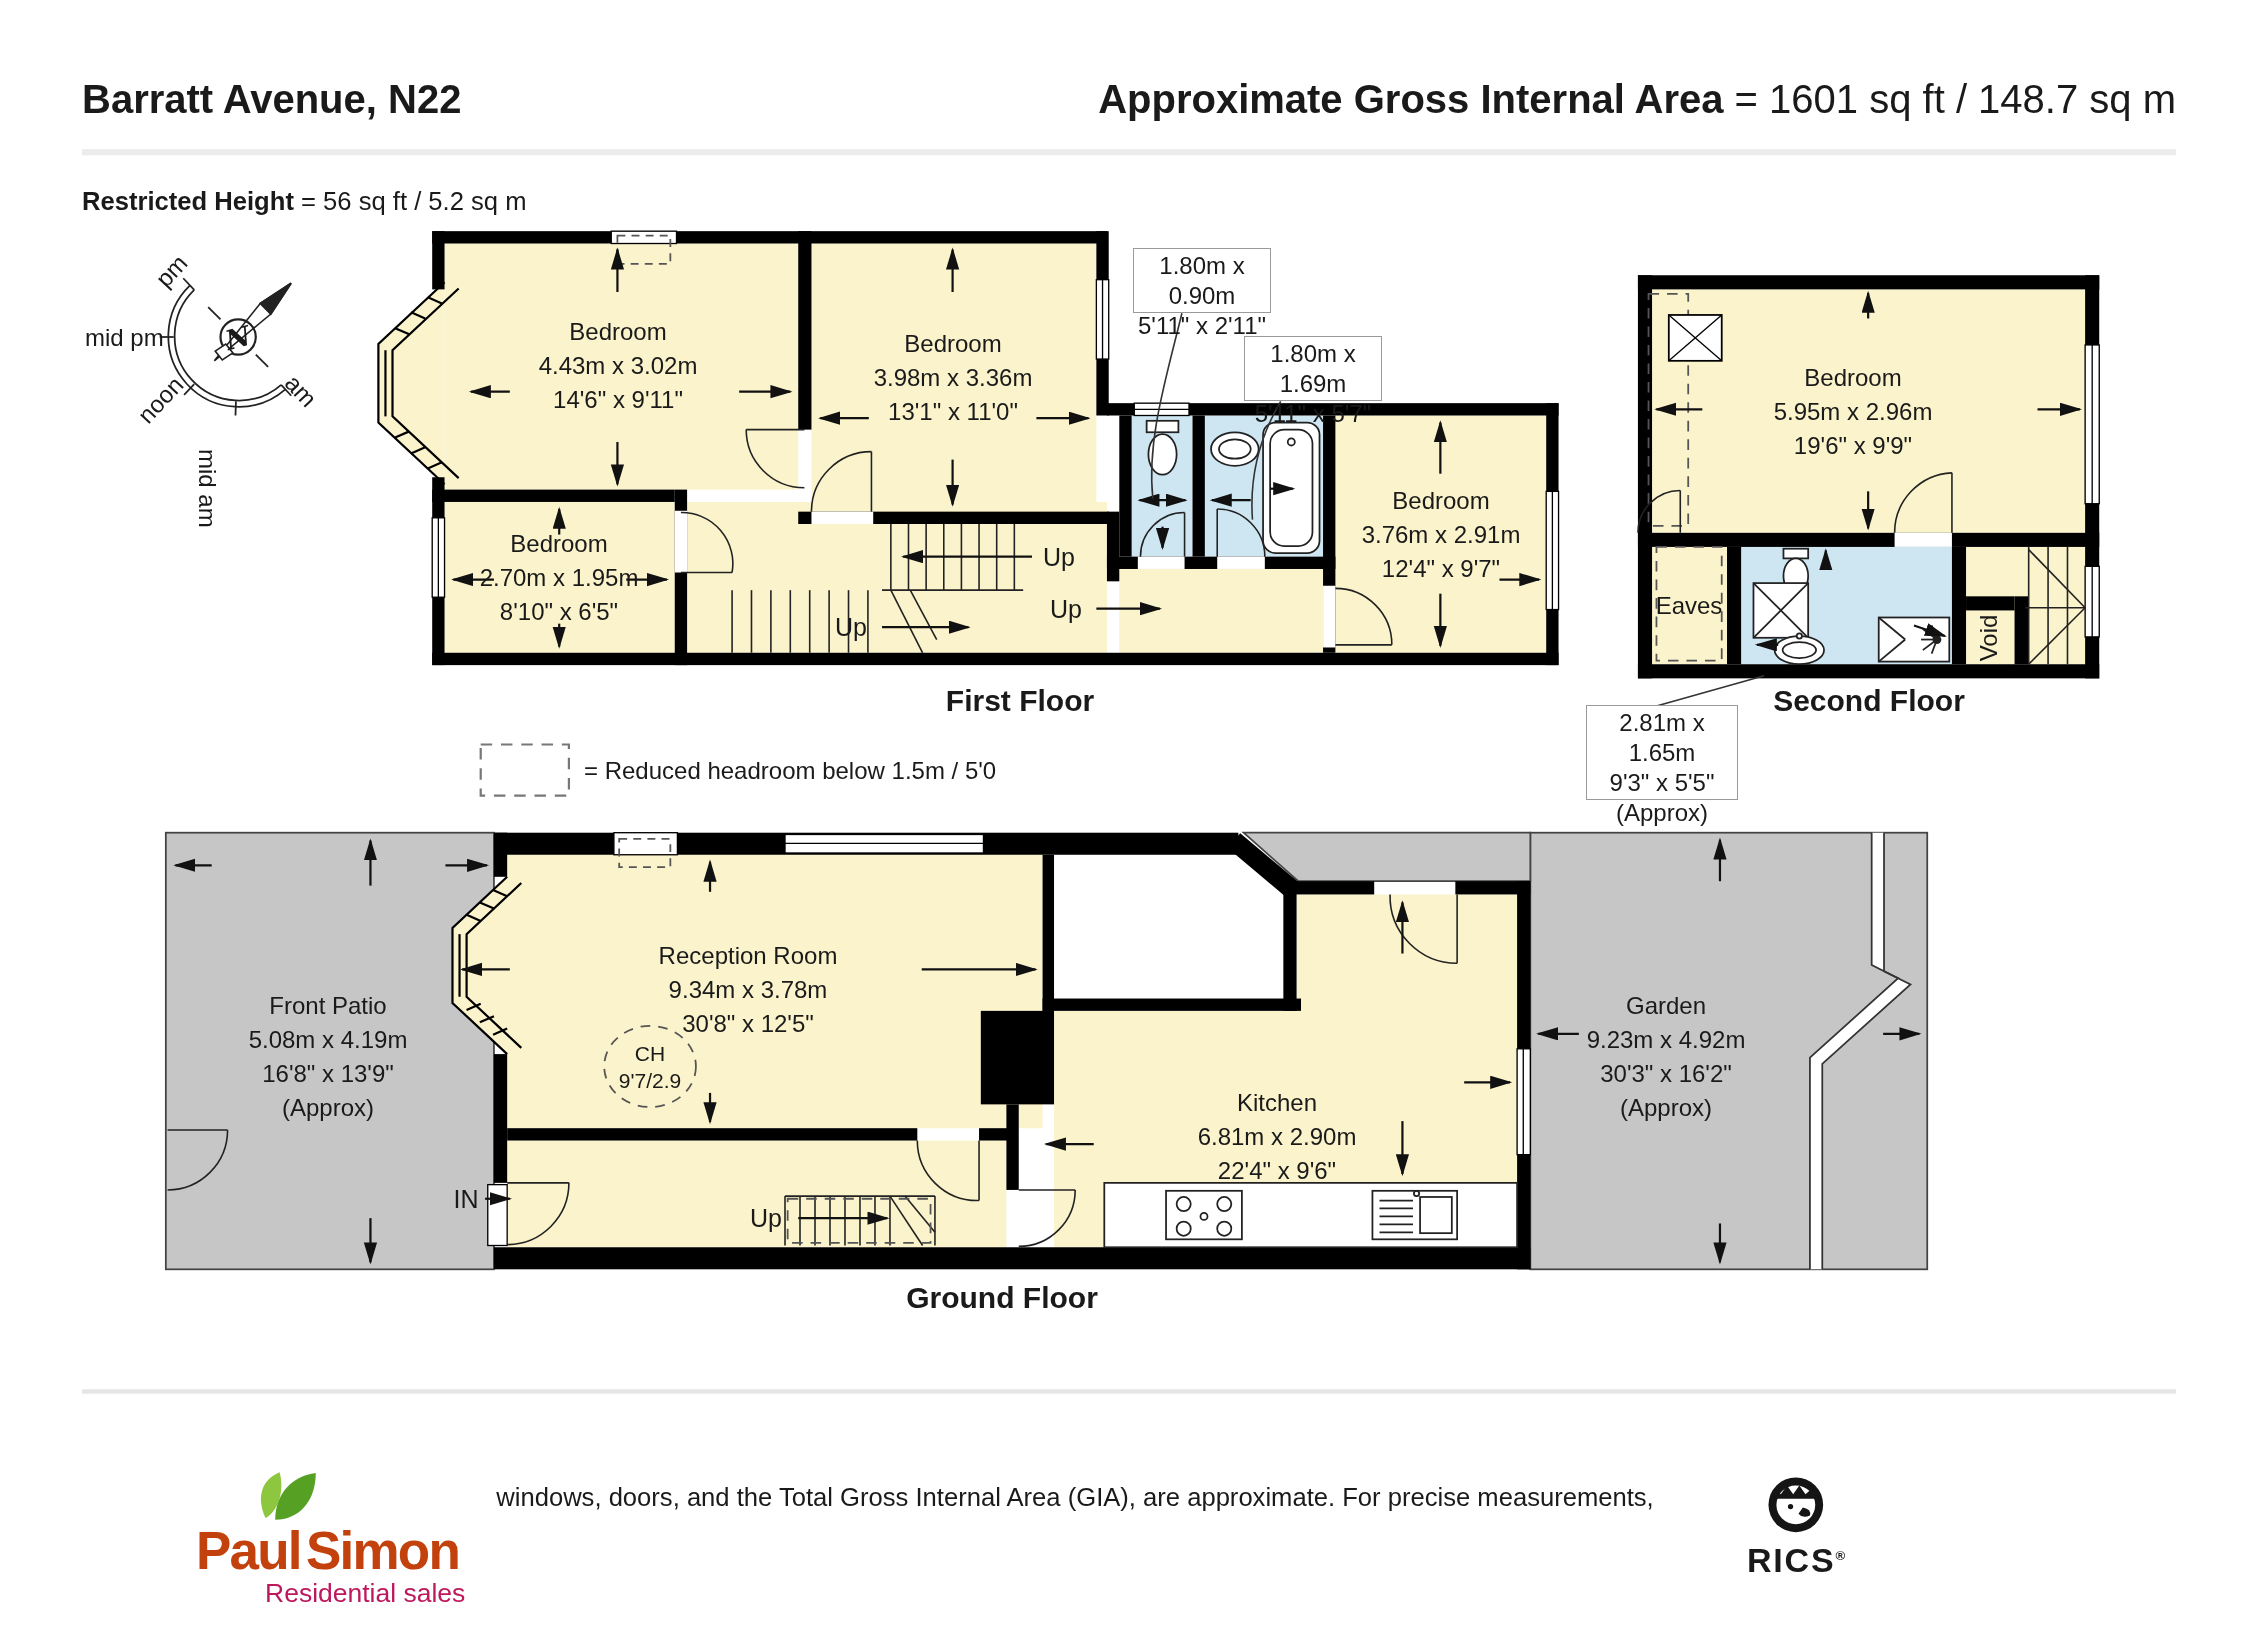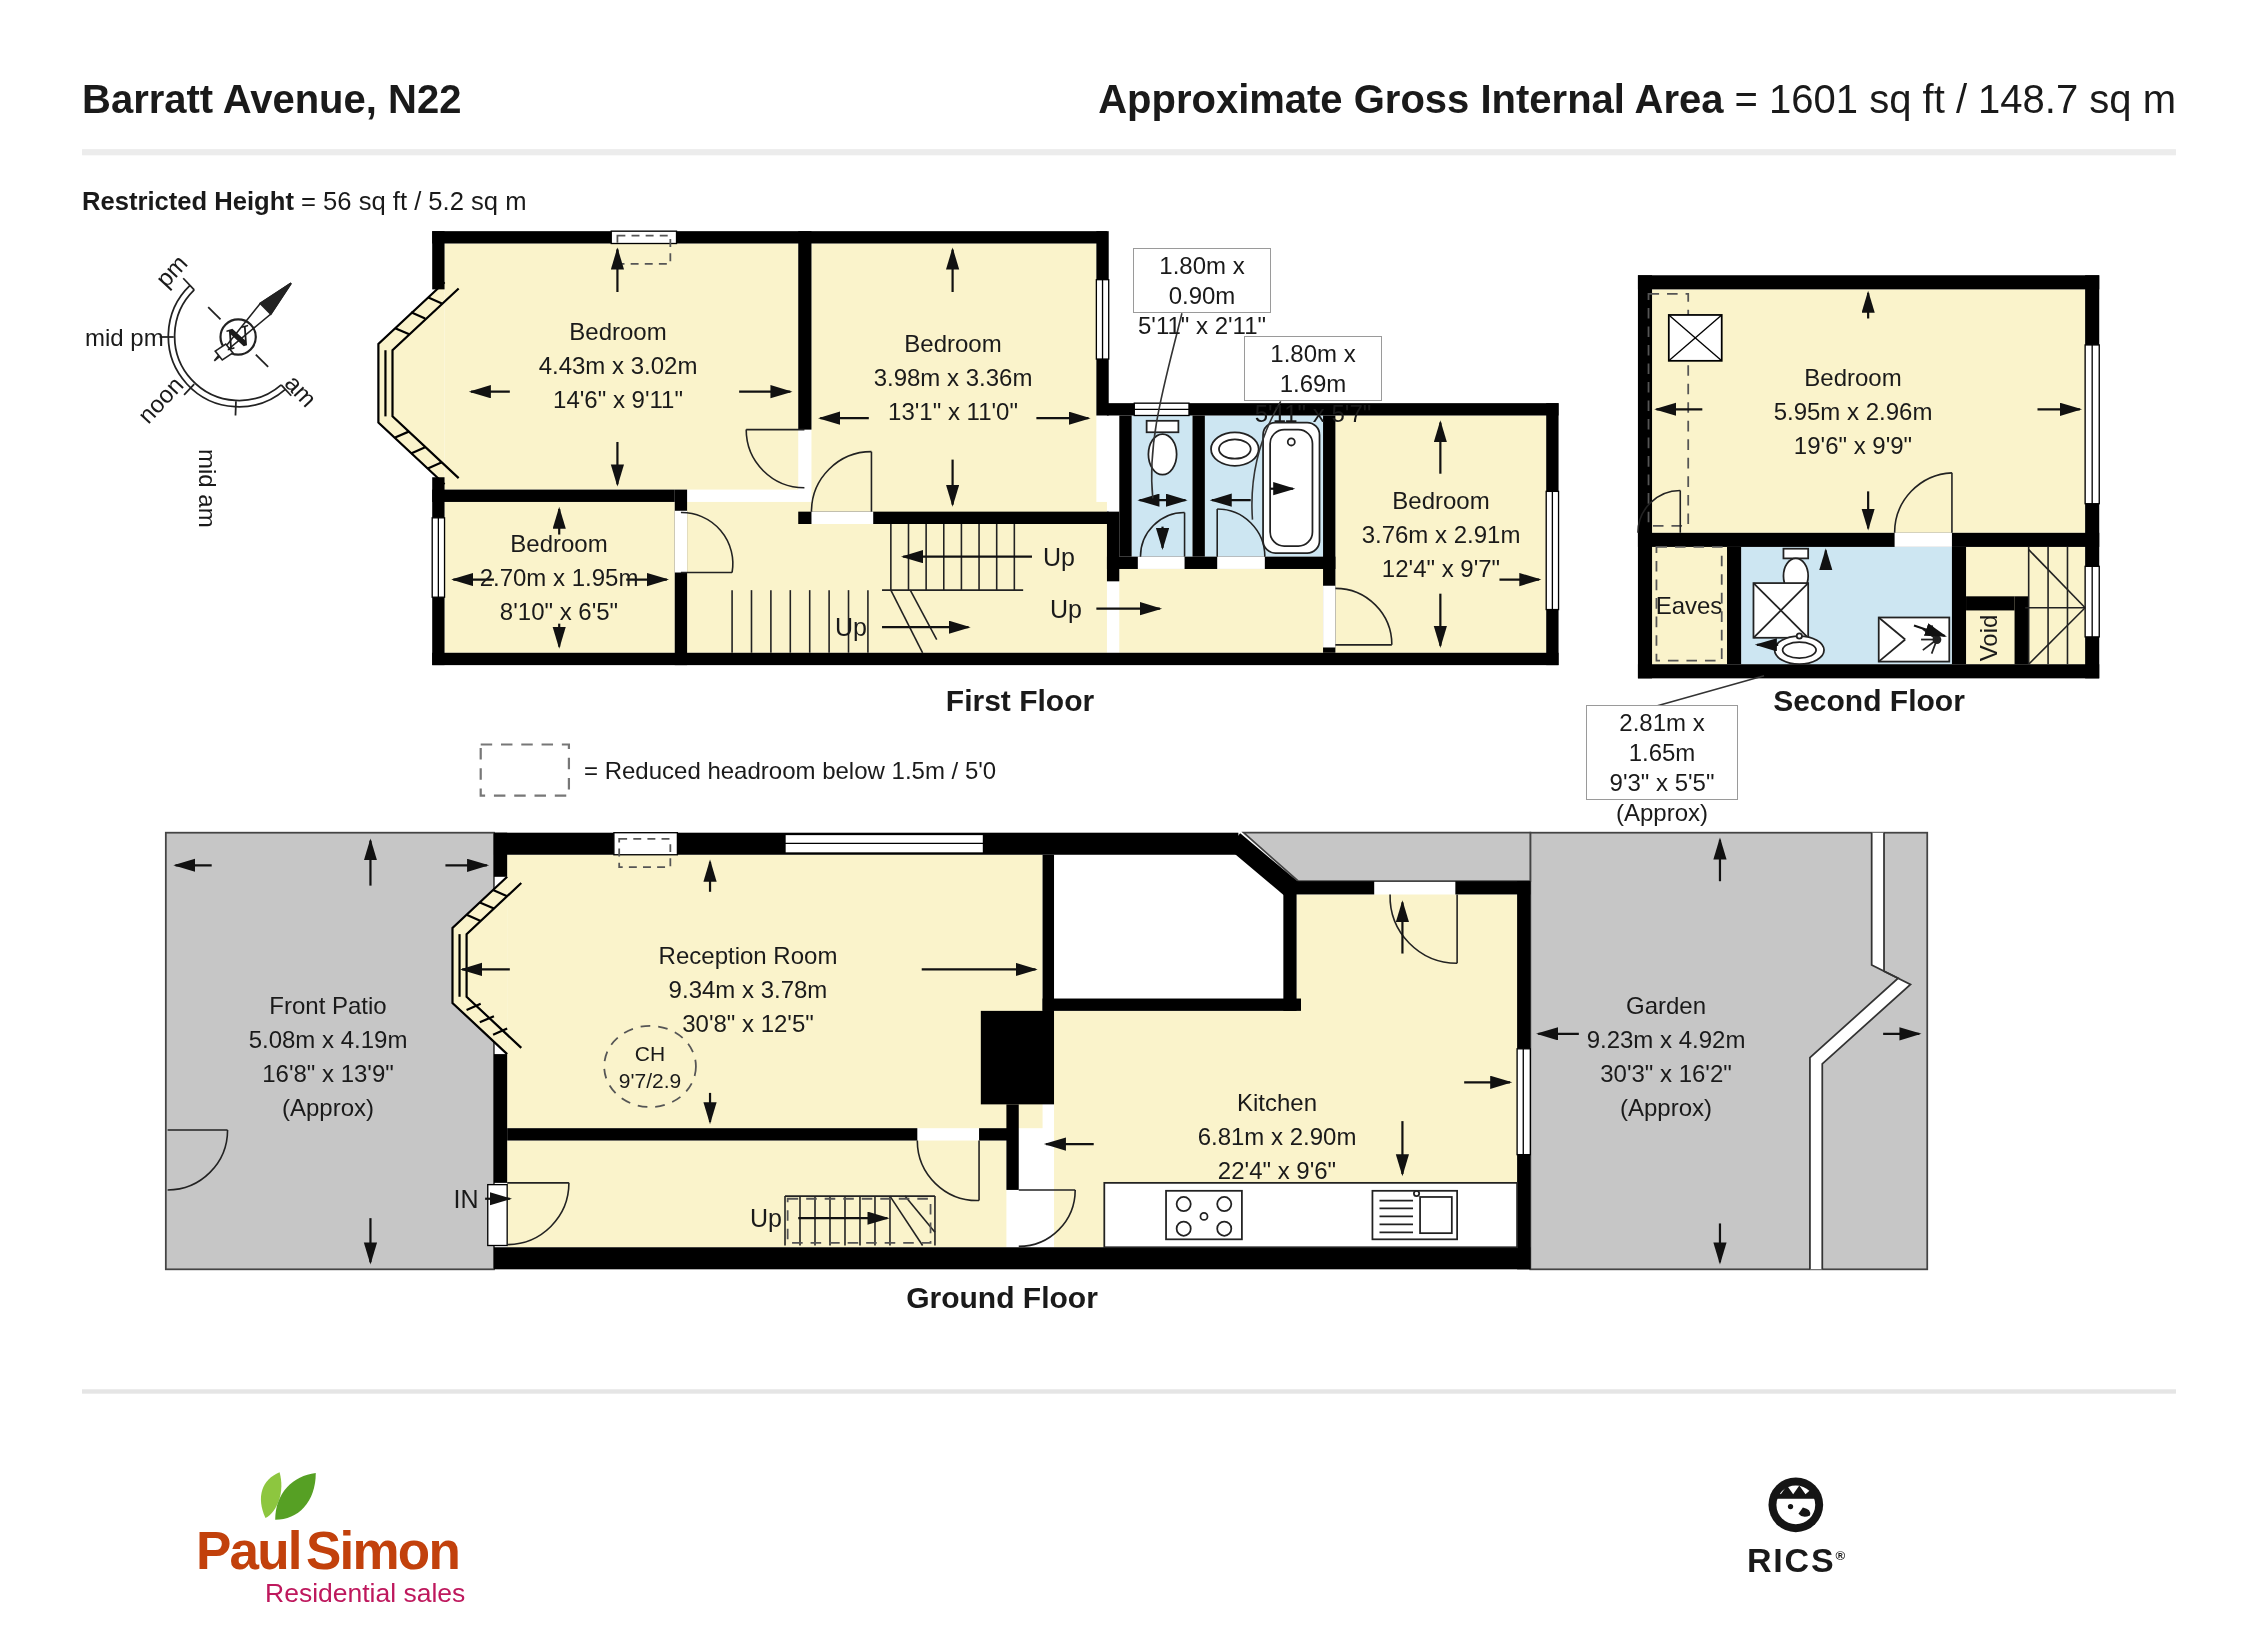--- a/index.html
+++ b/index.html
@@ -524,20 +524,21 @@
 </div>
 <div class="abs uplabel" style="left:466px;top:1191px;">IN</div>
 <div class="abs uplabel" style="left:766px;top:1210px;">Up</div>
 
 <div class="abs brand" style="left:196px;top:1512px;">
   <span>Paul</span><span style="padding-left:5.3px;">Simon</span>
 </div>
 <div class="abs tagline" style="left:265px;top:1570px;">Residential sales</div>
 
 <div class="abs disclaimer" style="left:1075px;top:1470px;width:1182px;">
+  <div>windows, doors, and the Total Gross Internal Area (GIA), are approximate. For precise measurements,</div>
 </div>
 
 <div class="abs ricsname" style="left:1797px;top:1533px;">
   <span>RICS</span><sup>®</sup>
 </div>
 
 </div>
 
 
 </body></html>

